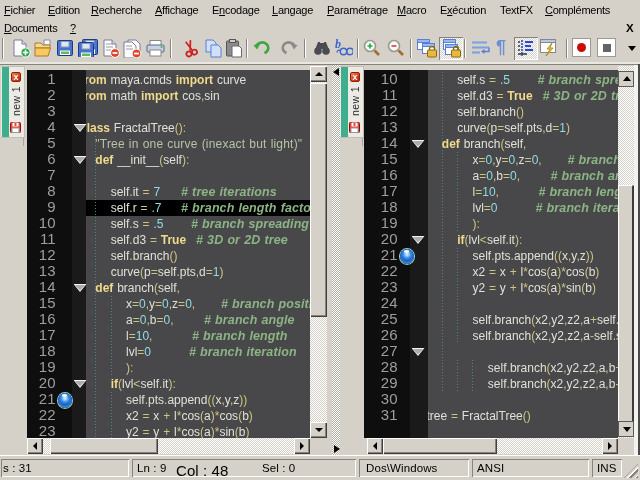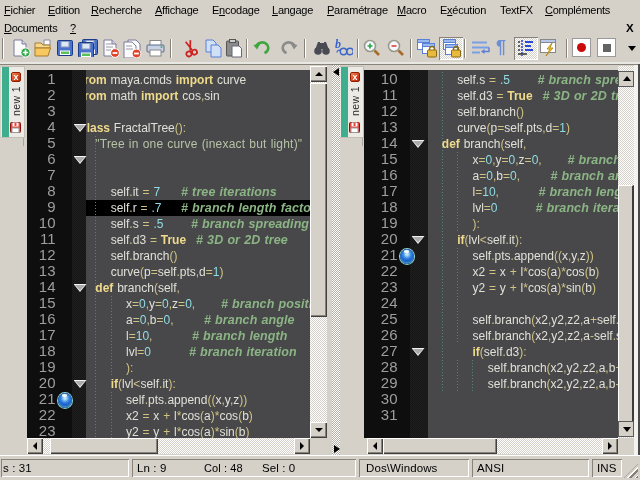--- a/index.html
+++ b/index.html
@@ -216,20 +216,21 @@
 <div class="a" style="left:0;top:130.5px;width:100%;height:16px;background:#000"></div>
 <div class="a" style="left:-6px;top:0;width:620px;height:100%">
 <div class="guide" style="left:15.3px;top:66.5px;height:304px"></div>
 <div class="guide" style="left:30.6px;top:226.5px;height:80px"></div>
 <div class="guide" style="left:30.6px;top:322.5px;height:48px"></div>
 <div class="a code" style="left:0;top:2.5px;height:16px"><span class="k">from</span> maya<span class="o">.</span>cmds <span class="k">import</span> curve</div>
 <div class="a code" style="left:0;top:18.5px;height:16px"><span class="k">from</span> math <span class="k">import</span> cos<span class="o">,</span>sin</div>
 <div class="a code" style="left:0;top:34.5px;height:16px"></div>
 <div class="a code" style="left:0;top:50.5px;height:16px"><span class="k">class</span> FractalTree<span class="o">():</span></div>
 <div class="a code" style="left:0;top:66.5px;height:16px">    <span class="s">"Tree in one curve (inexact but light)"</span></div>
+<div class="a code" style="left:0;top:82.5px;height:16px">    <span class="k">def</span> __init__<span class="o">(</span>self<span class="o">):</span></div>
 <div class="a code" style="left:0;top:114.5px;height:16px">        self<span class="o">.</span>it <span class="o">=</span> <span class="n">7</span><span class="c" style="left:101px"># tree iterations</span></div>
 <div class="a code" style="left:0;top:130.5px;height:31px">        self<span class="o">.</span>r <span class="o">=</span> <span class="n">.7</span><span class="c" style="left:101px"># branch length factor</span></div>
 <div class="a code" style="left:0;top:146.5px;height:16px">        self<span class="o">.</span>s <span class="o">=</span> <span class="n">.5</span><span class="c" style="left:111px"># branch spreading</span></div>
 <div class="a code" style="left:0;top:162.5px;height:16px">        self<span class="o">.</span>d3 <span class="o">=</span> <span class="k">True</span><span class="c" style="left:116px"># 3D or 2D tree</span></div>
 <div class="a code" style="left:0;top:178.5px;height:16px">        self<span class="o">.</span>branch<span class="o">()</span></div>
 <div class="a code" style="left:0;top:194.5px;height:16px">        curve<span class="o">(</span>p<span class="o">=</span>self<span class="o">.</span>pts<span class="o">,</span>d<span class="o">=</span><span class="n">1</span><span class="o">)</span></div>
 <div class="a code" style="left:0;top:210.5px;height:16px">    <span class="k">def</span> branch<span class="o">(</span>self<span class="o">,</span></div>
 <div class="a code" style="left:0;top:226.5px;height:16px">            x<span class="o">=</span><span class="n">0</span><span class="o">,</span>y<span class="o">=</span><span class="n">0</span><span class="o">,</span>z<span class="o">=</span><span class="n">0</span><span class="o">,</span><span class="c" style="left:141px"># branch position</span></div>
 <div class="a code" style="left:0;top:242.5px;height:16px">            a<span class="o">=</span><span class="n">0</span><span class="o">,</span>b<span class="o">=</span><span class="n">0</span><span class="o">,</span><span class="c" style="left:124px"># branch angle</span></div>
 <div class="a code" style="left:0;top:258.5px;height:16px">            l<span class="o">=</span><span class="n">10</span><span class="o">,</span><span class="c" style="left:112px"># branch length</span></div>
@@ -308,24 +309,24 @@
 <div class="a code" style="left:0;top:98.5px;height:16px">            a<span class="o">=</span><span class="n">0</span><span class="o">,</span>b<span class="o">=</span><span class="n">0</span><span class="o">,</span><span class="c" style="left:124px"># branch angle</span></div>
 <div class="a code" style="left:0;top:114.5px;height:16px">            l<span class="o">=</span><span class="n">10</span><span class="o">,</span><span class="c" style="left:112px"># branch length</span></div>
 <div class="a code" style="left:0;top:130.5px;height:16px">            lvl<span class="o">=</span><span class="n">0</span><span class="c" style="left:109px"># branch iteration</span></div>
 <div class="a code" style="left:0;top:146.5px;height:16px">            <span class="o">):</span></div>
 <div class="a code" style="left:0;top:162.5px;height:16px">        <span class="k">if</span><span class="o">(</span>lvl<span class="o">&lt;</span>self<span class="o">.</span>it<span class="o">):</span></div>
 <div class="a code" style="left:0;top:178.5px;height:16px">            self<span class="o">.</span>pts<span class="o">.</span>append<span class="o">((</span>x<span class="o">,</span>y<span class="o">,</span>z<span class="o">))</span></div>
 <div class="a code" style="left:0;top:194.5px;height:16px">            x2 <span class="o">=</span> x <span class="o">+</span> l<span class="o">*</span>cos<span class="o">(</span>a<span class="o">)*</span>cos<span class="o">(</span>b<span class="o">)</span></div>
 <div class="a code" style="left:0;top:210.5px;height:16px">            y2 <span class="o">=</span> y <span class="o">+</span> l<span class="o">*</span>cos<span class="o">(</span>a<span class="o">)*</span>sin<span class="o">(</span>b<span class="o">)</span></div>
 <div class="a code" style="left:0;top:242.5px;height:16px">            self<span class="o">.</span>branch<span class="o">(</span>x2<span class="o">,</span>y2<span class="o">,</span>z2<span class="o">,</span>a<span class="o">+</span>self<span class="o">.</span>sbselfs</div>
 <div class="a code" style="left:0;top:258.5px;height:16px">            self<span class="o">.</span>branch<span class="o">(</span>x2<span class="o">,</span>y2<span class="o">,</span>z2<span class="o">,</span>a<span class="o">-</span>self<span class="o">.</span>sbselfs</div>
-<div class="a code" style="left:0;top:274.5px;height:16px">            <span class="k">if</span><span class="o">(</span>self<span class="o">.</span>d3<span class="o">):</span></div>
 <div class="a code" style="left:0;top:290.5px;height:16px">                self<span class="o">.</span>branch<span class="o">(</span>x2<span class="o">,</span>y2<span class="o">,</span>z2<span class="o">,</span>a<span class="o">,</span>b<span class="o">+</span></div>
 <div class="a code" style="left:0;top:306.5px;height:16px">                self<span class="o">.</span>branch<span class="o">(</span>x2<span class="o">,</span>y2<span class="o">,</span>z2<span class="o">,</span>a<span class="o">,</span>b<span class="o">-</span></div>
 <div class="a code" style="left:0;top:322.5px;height:16px"></div>
+<div class="a code" style="left:0;top:338.5px;height:16px">tree <span class="o">=</span> FractalTree<span class="o">()</span></div>
 </div>
   </div>
 <div class="num" style="left:364px;top:70.5px;width:33.5px">10</div>
 <div class="num" style="left:364px;top:86.5px;width:33.5px">11</div>
 <div class="num" style="left:364px;top:102.5px;width:33.5px">12</div>
 <div class="num" style="left:364px;top:118.5px;width:33.5px">13</div>
 <div class="num" style="left:364px;top:134.5px;width:33.5px">14</div>
 <div class="num" style="left:364px;top:150.5px;width:33.5px">15</div>
 <div class="num" style="left:364px;top:166.5px;width:33.5px">16</div>
 <div class="num" style="left:364px;top:182.5px;width:33.5px">17</div>
@@ -386,17 +387,17 @@
 <div class="a arrow" style="left:332.5px;top:68px;border-top:4px solid transparent;border-bottom:4px solid transparent;border-right:6px solid #000"></div>
 <div class="a arrow" style="left:333.5px;top:445px;border-top:4px solid transparent;border-bottom:4px solid transparent;border-left:6px solid #000"></div>
 <div class="a" style="left:0;top:455px;width:640px;height:25px;background:#d5d1c9;border-top:1px solid #fff"></div>
 <div class="a sunk" style="left:1px;top:459px;width:128px;height:18px"></div>
 <div class="a sunk" style="left:132px;top:459px;width:224px;height:18px"></div>
 <div class="a sunk" style="left:359px;top:459px;width:110px;height:18px"></div>
 <div class="a sunk" style="left:472px;top:459px;width:117px;height:18px"></div>
 <div class="a sunk" style="left:592px;top:459px;width:30px;height:18px"></div>
 <div class="a" style="left:3px;top:462px;font-size:11.5px;color:#000;letter-spacing:0.1px">s : 31</div>
 <div class="a" style="left:137px;top:462px;font-size:11.5px;color:#000;letter-spacing:0.1px">Ln :  9</div>
-<div class="a" style="left:204px;top:462px;font-size:11px;color:#000;letter-spacing:0.1px">Col : 48</div>
+<div class="a" style="left:176px;top:462px;font-size:15px;color:#000;letter-spacing:0.1px">Col : 48</div>
 <div class="a" style="left:262px;top:462px;font-size:11.5px;color:#000;letter-spacing:0.1px">Sel : 0</div>
 <div class="a" style="left:366px;top:462px;font-size:11.5px;color:#000;letter-spacing:0.1px">Dos\Windows</div>
 <div class="a" style="left:477px;top:462px;font-size:11.5px;color:#000;letter-spacing:0.1px">ANSI</div>
 <div class="a" style="left:597px;top:462px;font-size:11.5px;color:#000;letter-spacing:0.1px">INS</div>
 <div class="a" style="left:624px;top:464px;width:14px;height:14px;background-image:repeating-linear-gradient(135deg,transparent 0 2px,#fff 2px 3px,#87837b 3px 5px);clip-path:polygon(100% 0,100% 100%,0 100%)"></div>
 </body></html>

